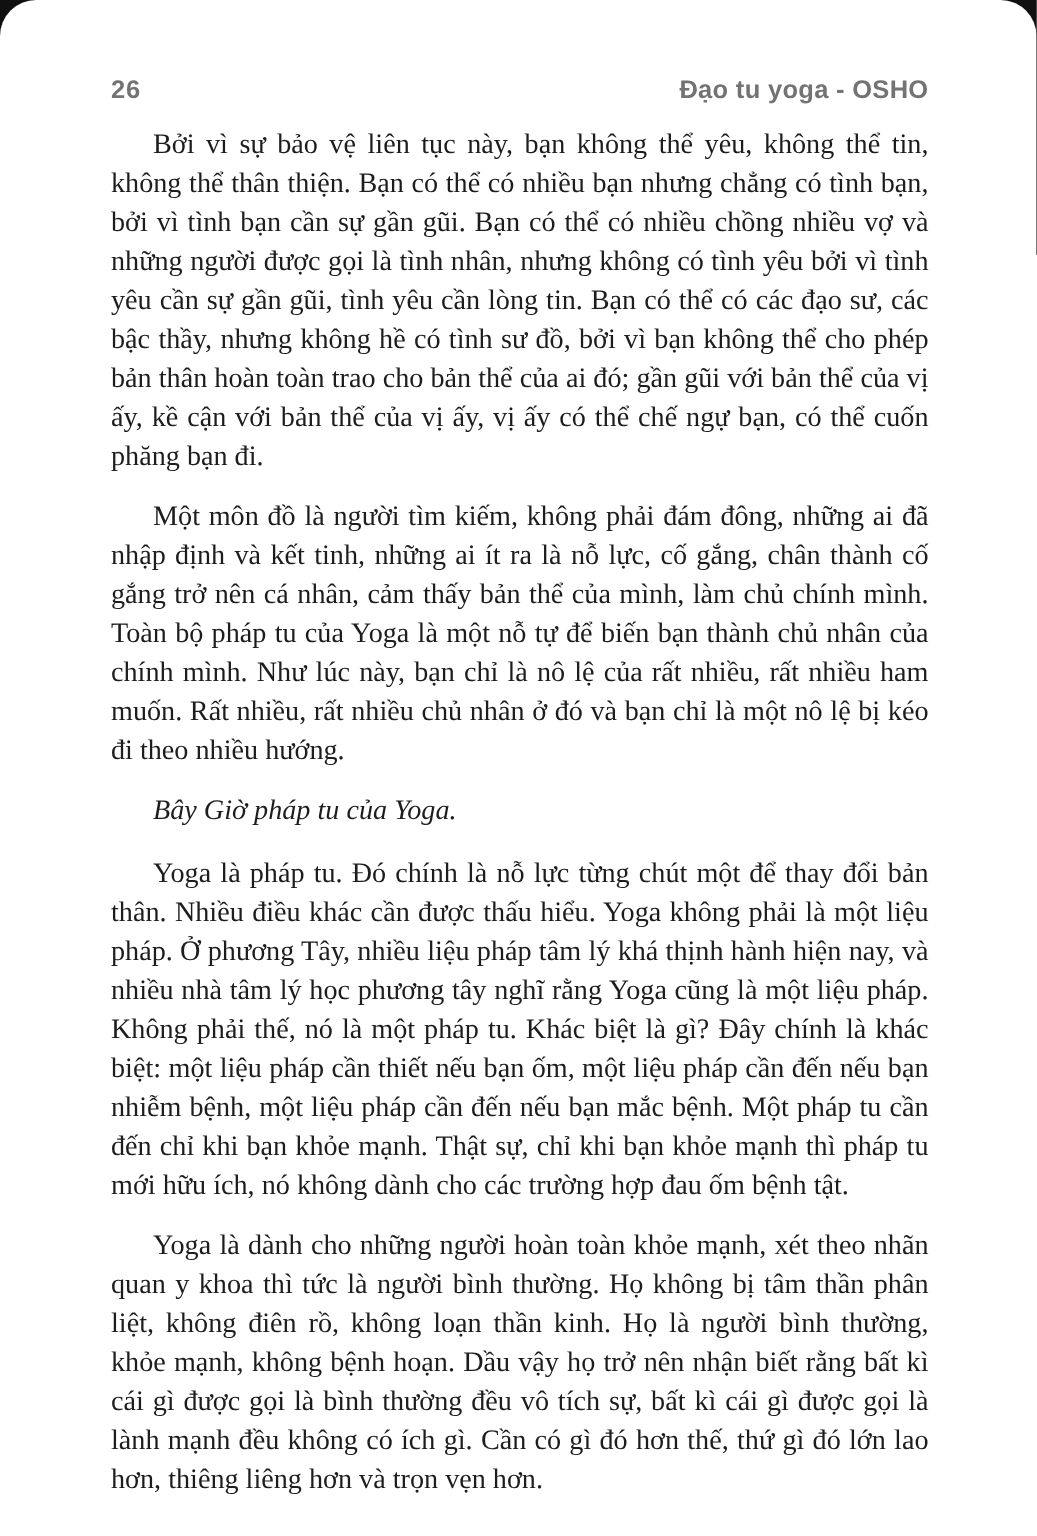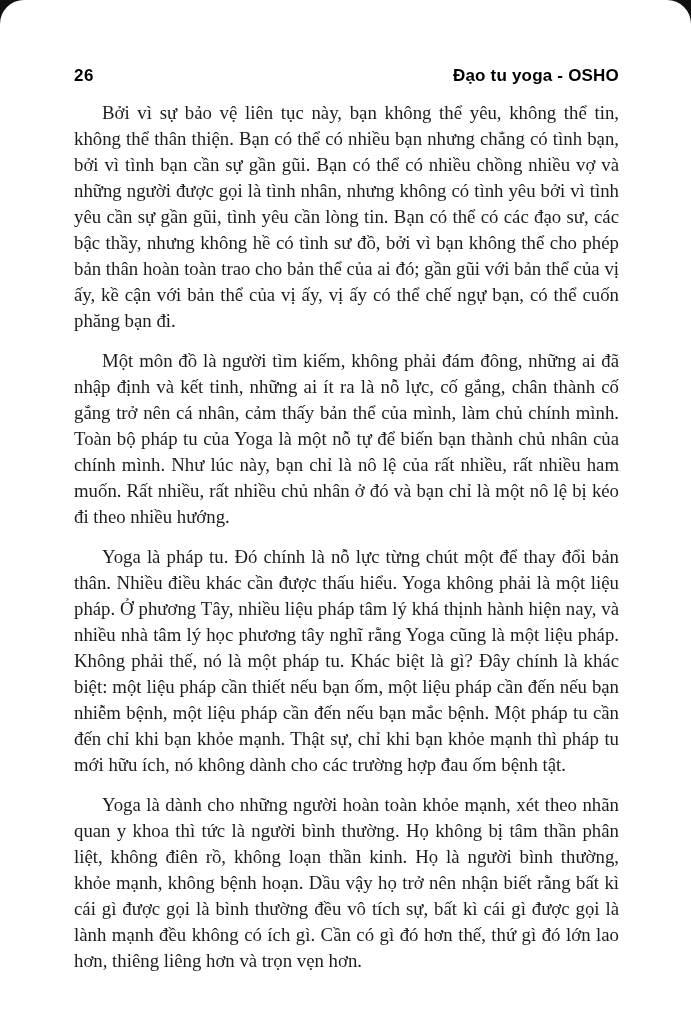--- a/index.html
+++ b/index.html
@@ -20,26 +20,26 @@
     box-sizing: border-box;
     padding: 50px 72px 0 74px;
   }
   .page-header {
     display: flex;
     justify-content: space-between;
     align-items: baseline;
     font-family: "Liberation Sans", sans-serif;
     font-weight: 700;
     font-size: 17px;
-    color: #000000;
+    color: #737373;
     margin-bottom: 14px;
     gap: 47px;
   }
   .page-number { letter-spacing: 0.5px; }
-  .running-title { letter-spacing: 0.2px; margin-top: 16px; }
+  .running-title { letter-spacing: 0.2px; }
   .body-text {
     font-family: "Liberation Serif", "DejaVu Serif", serif;
     font-size: 18.8px;
     line-height: 26px;
     color: #1d1d1d;
     text-align: justify;
   }
   .body-text p {
     margin: 0 0 14px 0;
   }
@@ -59,17 +59,18 @@
 <div class="page">
 
   <div class="page-header">
     <span class="page-number">26</span>
     <span class="running-title">Đạo tu yoga - OSHO</span>
   </div>
 
   <div class="body-text">
     <p class="p-indent">Bởi vì sự bảo vệ liên tục này, bạn không thể yêu, không thể tin, không thể thân thiện. Bạn có thể có nhiều bạn nhưng chẳng có tình bạn, bởi vì tình bạn cần sự gần gũi. Bạn có thể có nhiều chồng nhiều vợ và những người được gọi là tình nhân, nhưng không có tình yêu bởi vì tình yêu cần sự gần gũi, tình yêu cần lòng tin. Bạn có thể có các đạo sư, các bậc thầy, nhưng không hề có tình sư đồ, bởi vì bạn không thể cho phép bản thân hoàn toàn trao cho bản thể của ai đó; gần gũi với bản thể của vị ấy, kề cận với bản thể của vị ấy, vị ấy có thể chế ngự bạn, có thể cuốn phăng bạn đi.</p>
     <p class="p-indent">Một môn đồ là người tìm kiếm, không phải đám đông, những ai đã nhập định và kết tinh, những ai ít ra là nỗ lực, cố gắng, chân thành cố gắng trở nên cá nhân, cảm thấy bản thể của mình, làm chủ chính mình. Toàn bộ pháp tu của Yoga là một nỗ tự để biến bạn thành chủ nhân của chính mình. Như lúc này, bạn chỉ là nô lệ của rất nhiều, rất nhiều ham muốn. Rất nhiều, rất nhiều chủ nhân ở đó và bạn chỉ là một nô lệ bị kéo đi theo nhiều hướng.</p>
+    <p class="p-italic">Bây Giờ pháp tu của Yoga.</p>
     <p class="p-indent">Yoga là pháp tu. Đó chính là nỗ lực từng chút một để thay đổi bản thân. Nhiều điều khác cần được thấu hiểu. Yoga không phải là một liệu pháp. Ở phương Tây, nhiều liệu pháp tâm lý khá thịnh hành hiện nay, và nhiều nhà tâm lý học phương tây nghĩ rằng Yoga cũng là một liệu pháp. Không phải thế, nó là một pháp tu. Khác biệt là gì? Đây chính là khác biệt: một liệu pháp cần thiết nếu bạn ốm, một liệu pháp cần đến nếu bạn nhiễm bệnh, một liệu pháp cần đến nếu bạn mắc bệnh. Một pháp tu cần đến chỉ khi bạn khỏe mạnh. Thật sự, chỉ khi bạn khỏe mạnh thì pháp tu mới hữu ích, nó không dành cho các trường hợp đau ốm bệnh tật.</p>
     <p class="p-indent">Yoga là dành cho những người hoàn toàn khỏe mạnh, xét theo nhãn quan y khoa thì tức là người bình thường. Họ không bị tâm thần phân liệt, không điên rồ, không loạn thần kinh. Họ là người bình thường, khỏe mạnh, không bệnh hoạn. Dầu vậy họ trở nên nhận biết rằng bất kì cái gì được gọi là bình thường đều vô tích sự, bất kì cái gì được gọi là lành mạnh đều không có ích gì. Cần có gì đó hơn thế, thứ gì đó lớn lao hơn, thiêng liêng hơn và trọn vẹn hơn.</p>
   </div>
 
 </div>
 
 </body></html>

